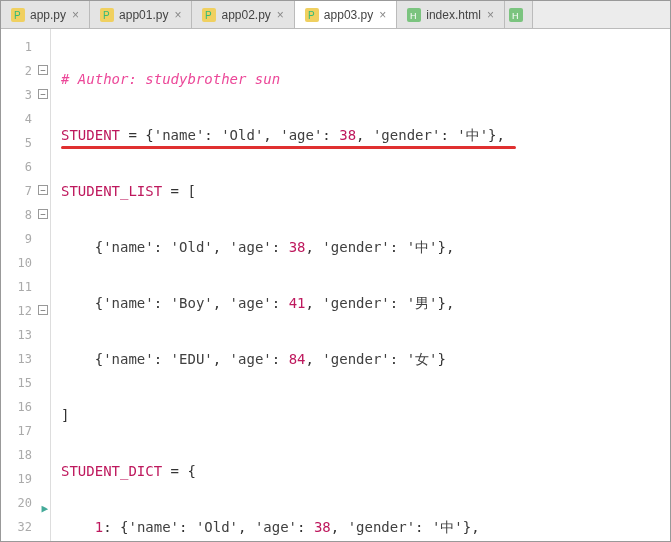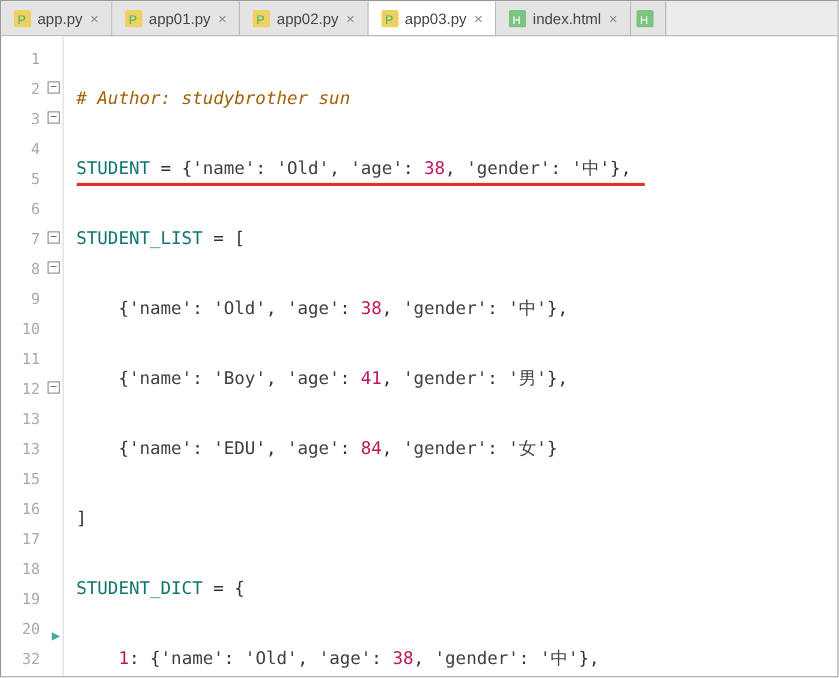--- a/index.html
+++ b/index.html
@@ -10,24 +10,24 @@
   .tab.active { background: #fff; }
   .tab .icon { width: 14px; height: 14px; margin-right: 5px; display: inline-flex; align-items: center; justify-content: center; }
   .tab .close { margin-left: 6px; font-size: 12px; color: #888; }
   .editor { display: flex; height: calc(100% - 28px); position: relative; }
   .gutter { width: 50px; background: #fff; border-right: 1px solid #ddd; padding-top: 6px; text-align: right; }
   .gutter .ln { height: 24px; line-height: 24px; padding-right: 18px; font-size: 12px; color: #aaa; position: relative; }
   .gutter .ln .fold { position: absolute; right: 2px; top: 6px; width: 10px; height: 10px; border: 1px solid #999; background: #fff; font-size: 9px; line-height: 8px; text-align: center; color: #666; }
   .gutter .ln .run { position: absolute; right: 2px; top: 6px; color: #4a9; font-size: 11px; }
   .code { flex: 1; padding-top: 6px; padding-left: 10px; white-space: pre; font-size: 14px; position: relative; }
   .line { height: 24px; line-height: 24px; position: relative; }
-  .c-comment { color: #a16207; font-style: italic; }
+  .c-comment { color: #ec4899; font-style: italic; }
   .c-str { color: #404040; }
   .c-num { color: #be185d; }
-  .c-id { color: #0f766e; }
+  .c-id { color: #be185d; }
   .underline-red { position: absolute; border-bottom: 3px solid #e03030; border-radius: 2px; }
   .watermark { position: absolute; right: 10px; bottom: 8px; font-family: Arial, sans-serif; font-size: 14px; color: #ccc; font-style: italic; pointer-events: none; }
 </style>
 </head>
 <body>
 
 <div class="container">
   <div class="tabs">
     <div class="tab">
       <span class="icon">

